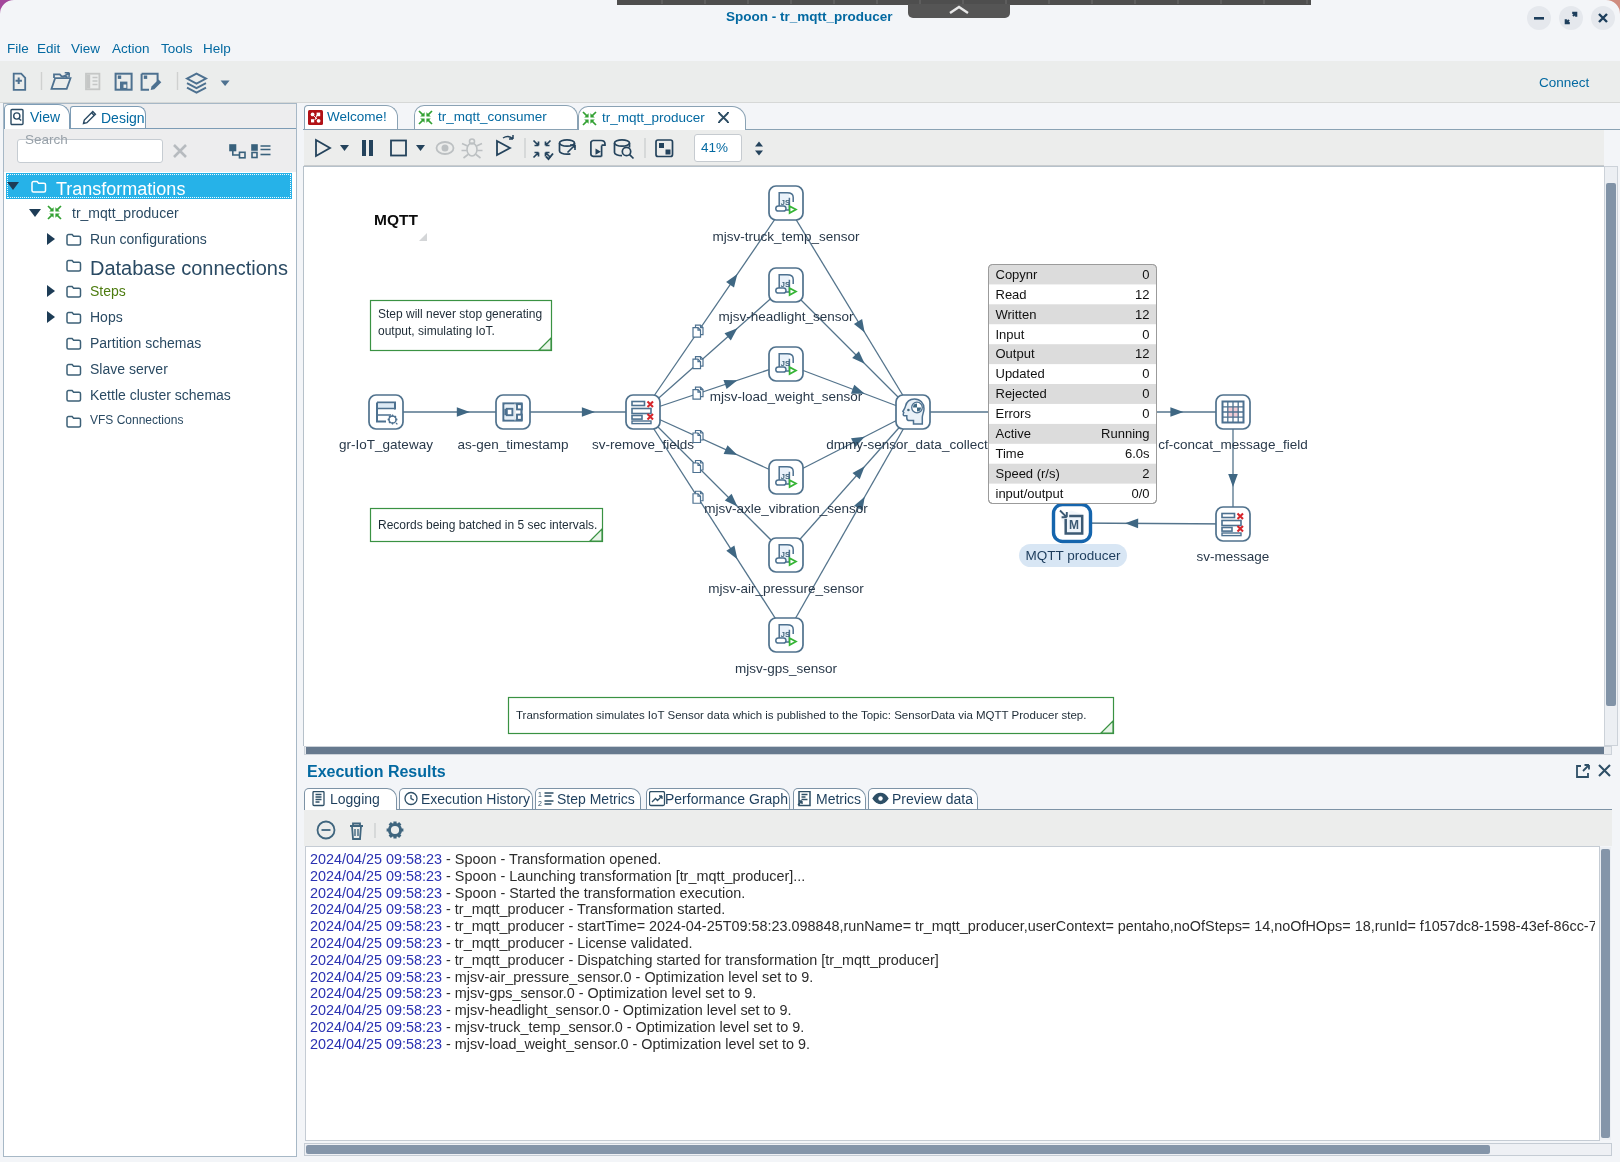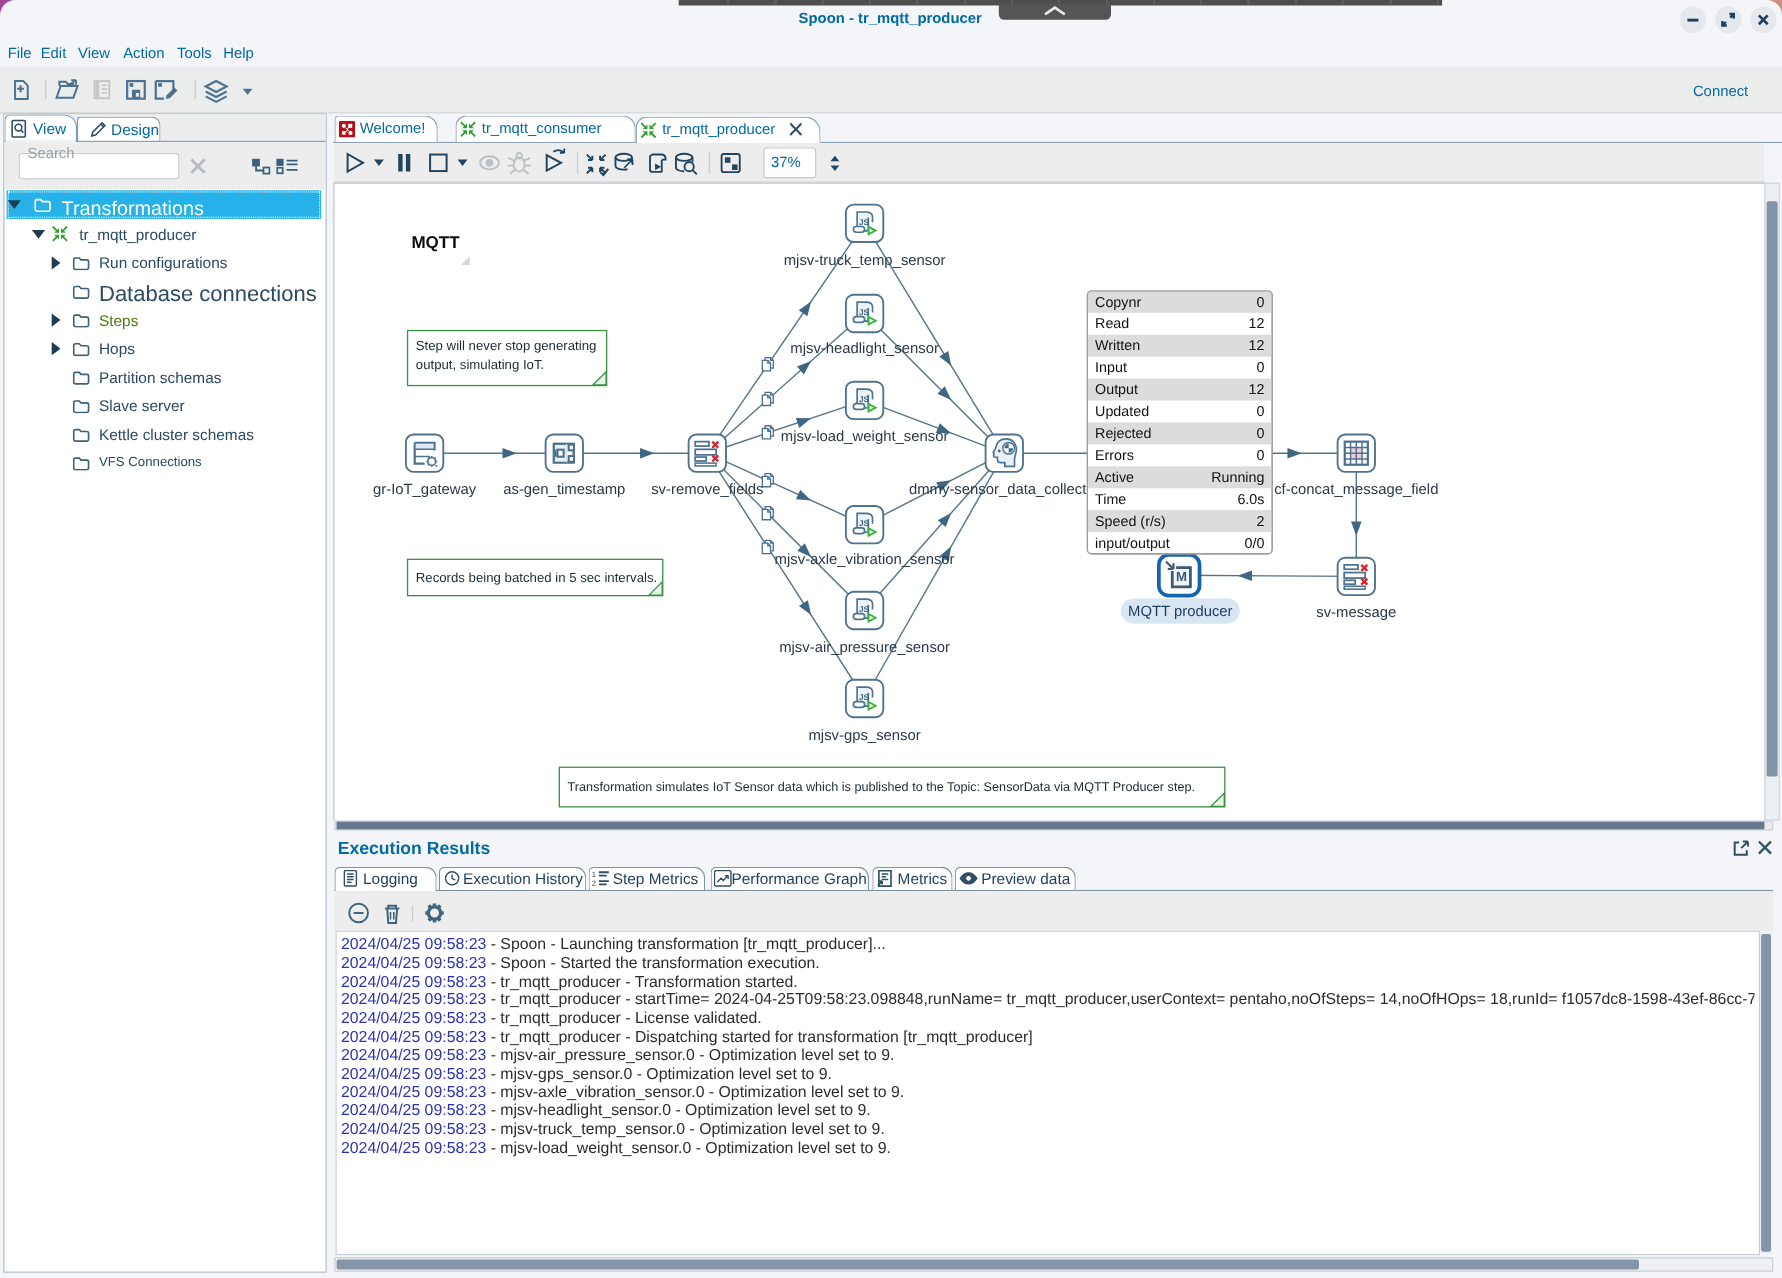--- a/index.html
+++ b/index.html
@@ -248,21 +248,21 @@
       <path d="M325.6 24.6 l3.9 3.9"></path>
     </g>
 <line x1="341" y1="8" x2="341" y2="28" stroke="#c9cccd" stroke-width="1.2"></line>
 <g stroke-width="1.7">
       <rect x="352" y="10" width="16.5" height="16.5" rx="2"></rect>
       <rect x="355" y="13" width="5" height="5" fill="#24435c" stroke="none"></rect>
       <rect x="361.5" y="19.5" width="5" height="5" fill="#24435c" stroke="none"></rect>
     </g>
 </svg>
 <div class="abs" style="left:694px;top:134px;width:48px;height:28px;background:#fff;border:1px solid #c6cbd0;border-radius:3px"></div>
-<div class="abs nav" style="left:701px;top:140px">37%</div>
+<div class="abs nav" style="left:701px;top:140px">41%</div>
 <svg class="abs" style="left:752px;top:140px" width="14" height="18">
     <path d="M3 6.5 l4-5 4 5 z M3 10.5 l4 5 4-5 z" fill="#24435c"></path>
   </svg>
 <div class="abs" style="left:303px;top:166px;width:1302px;height:580px;background:#fff;border:1px solid #b6c1ca;border-bottom:none"></div>
 <svg class="abs" style="left:304px;top:167px" width="1300" height="579" viewBox="304 167 1300 579" font-family="Liberation Sans, sans-serif">
     <line x1="386" y1="412" x2="513" y2="412" stroke="#54748c" stroke-width="1.3"></line>
     <polygon points="469.8,412.0 456.8,416.8 456.8,407.2" fill="#3f6783"></polygon>
     <line x1="513" y1="412" x2="643" y2="412" stroke="#54748c" stroke-width="1.3"></line>
     <polygon points="594.9,412.0 581.9,416.8 581.9,407.2" fill="#3f6783"></polygon>
     <line x1="643" y1="412" x2="786" y2="203" stroke="#54748c" stroke-width="1.3"></line>
@@ -567,28 +567,28 @@
 <path d="M36 8 h13 M39 8 v-2.5 h7 v2.5 M38 8 l1 13 h7 l1 -13"></path>
     <path d="M41 11 v7 M44 11 v7" stroke-width="1.4"></path>
 <line x1="61" y1="5" x2="61" y2="20" stroke="#c9cccd" stroke-width="1.2"></line>
 <g>
       <path d="M79.4 3.4 h3.2 v2.8 h-3.2 z M79.4 17.8 h3.2 v2.8 h-3.2 z M72.6 10.4 v3.2 h2.8 v-3.2 z M86.6 10.4 v3.2 h2.8 v-3.2 z M74.6 6.4 l2.3-2.3 2 2 -2.3 2.3 z M83.1 17.9 l2.3-2.3 2 2 -2.3 2.3 z M87.4 6.4 l-2.3-2.3 -2 2 2.3 2.3 z M78.9 17.9 l-2.3-2.3 -2 2 2.3 2.3 z" fill="#3f657e" stroke="none"></path>
       <circle cx="81" cy="12" r="5.6" stroke-width="3"></circle>
     </g>
 </svg>
 <div class="abs" style="left:305px;top:846px;width:1295px;height:295px;background:#fff;border:1px solid #c5ccd4"></div>
 <div class="abs" style="left:310px;top:851px;width:1285px;font-size:14.4px;line-height:16.8px;color:#2c2c2c;white-space:nowrap;overflow:hidden">
+<div><span style="color:#2b32b2">2024/04/25 09:58:23</span> - Spoon - Transformation opened.</div>
 <div><span style="color:#2b32b2">2024/04/25 09:58:23</span> - Spoon - Launching transformation [tr_mqtt_producer]...</div>
 <div><span style="color:#2b32b2">2024/04/25 09:58:23</span> - Spoon - Started the transformation execution.</div>
 <div><span style="color:#2b32b2">2024/04/25 09:58:23</span> - tr_mqtt_producer - Transformation started.</div>
 <div><span style="color:#2b32b2">2024/04/25 09:58:23</span> - tr_mqtt_producer - startTime= 2024-04-25T09:58:23.098848,runName= tr_mqtt_producer,userContext= pentaho,noOfSteps= 14,noOfHOps= 18,runId= f1057dc8-1598-43ef-86cc-7</div>
 <div><span style="color:#2b32b2">2024/04/25 09:58:23</span> - tr_mqtt_producer - License validated.</div>
 <div><span style="color:#2b32b2">2024/04/25 09:58:23</span> - tr_mqtt_producer - Dispatching started for transformation [tr_mqtt_producer]</div>
 <div><span style="color:#2b32b2">2024/04/25 09:58:23</span> - mjsv-air_pressure_sensor.0 - Optimization level set to 9.</div>
 <div><span style="color:#2b32b2">2024/04/25 09:58:23</span> - mjsv-gps_sensor.0 - Optimization level set to 9.</div>
-<div><span style="color:#2b32b2">2024/04/25 09:58:23</span> - mjsv-axle_vibration_sensor.0 - Optimization level set to 9.</div>
 <div><span style="color:#2b32b2">2024/04/25 09:58:23</span> - mjsv-headlight_sensor.0 - Optimization level set to 9.</div>
 <div><span style="color:#2b32b2">2024/04/25 09:58:23</span> - mjsv-truck_temp_sensor.0 - Optimization level set to 9.</div>
 <div><span style="color:#2b32b2">2024/04/25 09:58:23</span> - mjsv-load_weight_sensor.0 - Optimization level set to 9.</div>
 </div>
 <div class="abs" style="left:1600px;top:847px;width:11px;height:293px;background:#eceff3"></div>
 <div class="abs" style="left:1601px;top:849px;width:9px;height:289px;background:#8495a9;border-radius:2px"></div>
 <div class="abs" style="left:304px;top:1143px;width:1308px;height:13px;background:#eef0f4;border:1px solid #c5ccd4"></div>
 <div class="abs" style="left:306px;top:1145px;width:1184px;height:9px;background:#8495a9;border-radius:2px"></div>
 </body></html>

